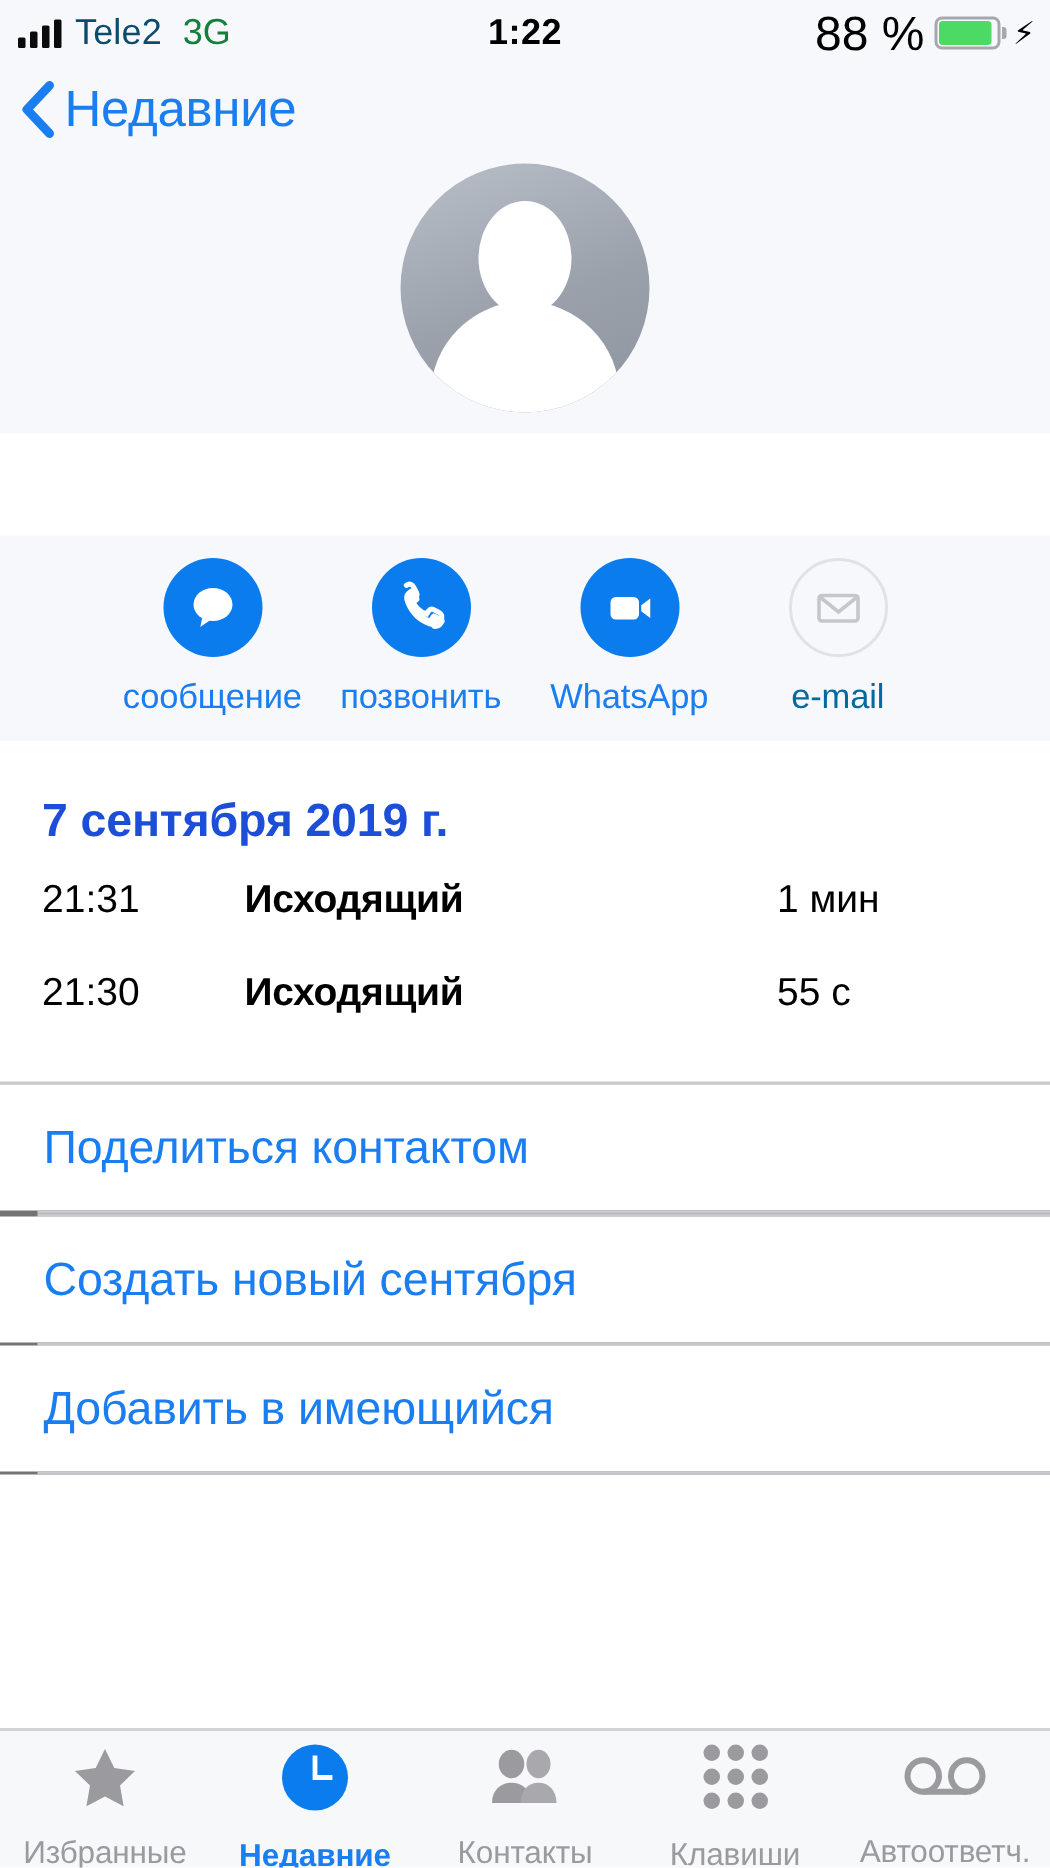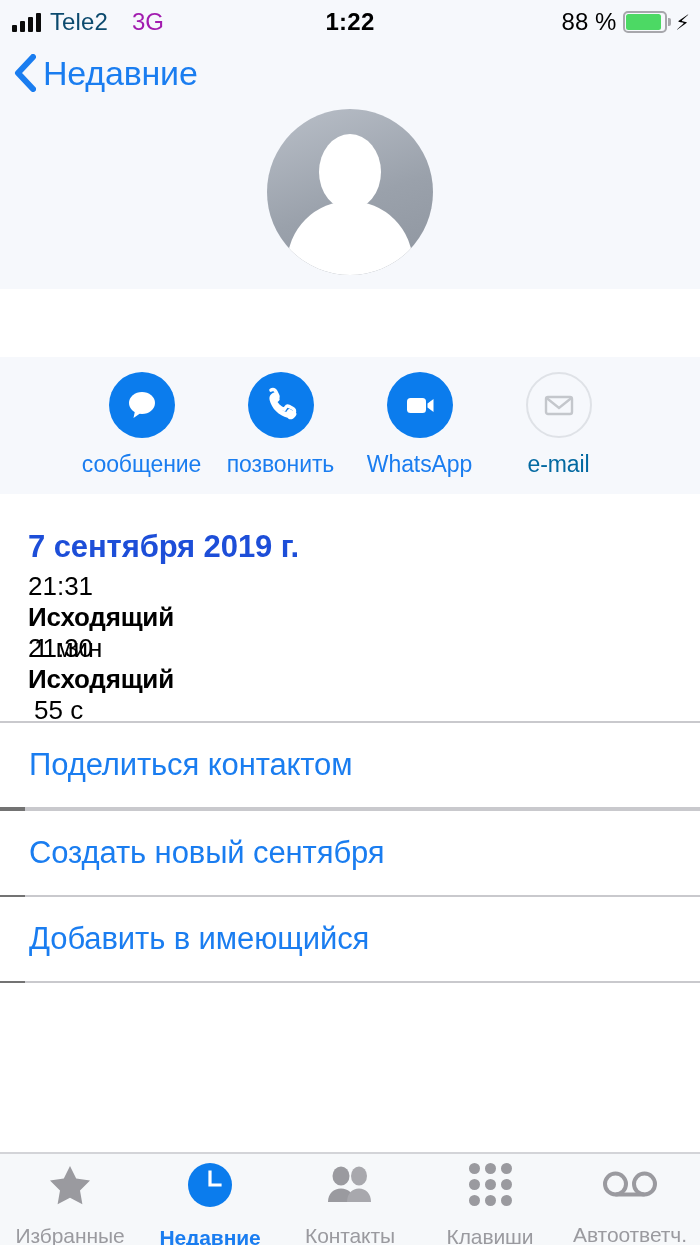--- a/index.html
+++ b/index.html
@@ -19,28 +19,28 @@
     display: flex; align-items: center;
   }
   .sb-left { position: absolute; left: 12px; top: 0; height: 44px; display: flex; align-items: center; gap: 9px; }
   .signal { display: flex; align-items: flex-end; gap: 3px; height: 20px; }
   .signal i { display: block; width: 5px; background: #0b0b0b; border-radius: 1px; }
   .signal i:nth-child(1) { height: 7px; }
   .signal i:nth-child(2) { height: 11px; }
   .signal i:nth-child(3) { height: 15px; }
   .signal i:nth-child(4) { height: 19px; }
   .carrier { font-size: 24px; color: #0c4a6e; letter-spacing: 0.1px; }
-  .netmode { font-size: 24px; color: #a21caf; margin-left: 15px; }
+  .netmode { font-size: 24px; color: #15803d; margin-left: 5px; }
   .sb-time {
     position: absolute; left: 0; width: 700px; top: 0; height: 44px;
     display: flex; align-items: center; justify-content: center;
     font-size: 24px; font-weight: bold; color: #000; letter-spacing: 0.3px;
   }
   .sb-right { position: absolute; right: 10px; top: 0; height: 44px; display: flex; align-items: center; gap: 7px; }
-  .batt-pct { font-size: 24px; color: #000; }
+  .batt-pct { font-size: 32px; color: #000; }
   .battery { position: relative; width: 44px; height: 22px; }
   .battery .shell {
     position: absolute; inset: 0; border: 2px solid #a7a7ac;
     border-radius: 5px; background: transparent;
   }
   .battery .fill {
     position: absolute; left: 3px; top: 3px; bottom: 3px; width: 35px;
     background: #4cd964; border-radius: 2.5px;
   }
   .battery .nub {
@@ -96,21 +96,21 @@
   .action.disabled .circle { background: transparent; border: 2px solid #dfe2e7; }
   .action .alabel { margin-top: 13px; font-size: 23px; color: #1a7df0; letter-spacing: -0.1px; }
   .action.disabled .alabel { color: #0369a1; }
 
   
   .history { position: absolute; top: 494px; left: 0; width: 700px; background: #ffffff; }
   .hist-date {
     padding: 35px 4px 0 28px; font-size: 31px; color: #1d4ed8; letter-spacing: -0.1px; font-weight: bold;
   }
   .call-row {
-    display: flex; align-items: flex-start; height: 56px; padding: 0 28px; margin-top: 6px; flex-direction: column;
+    display: flex; align-items: center; height: 56px; padding: 0 28px; margin-top: 6px;
   }
   .call-time { width: 135px; font-size: 26px; color: #000; }
   .call-type { flex: 1; font-size: 26px; font-weight: bold; color: #000; letter-spacing: -0.2px; }
   .call-dur { font-size: 26px; color: #000; text-align: left; width: 160px; padding-left: 6px; }
 
   .sep-full { height: 2px; background: #c9c9cd; width: 700px; }
   .sep-inset { height: 2px; background: #c9c9cd; margin-left: 25px; }
 
   
   .links { background: #737373; }

